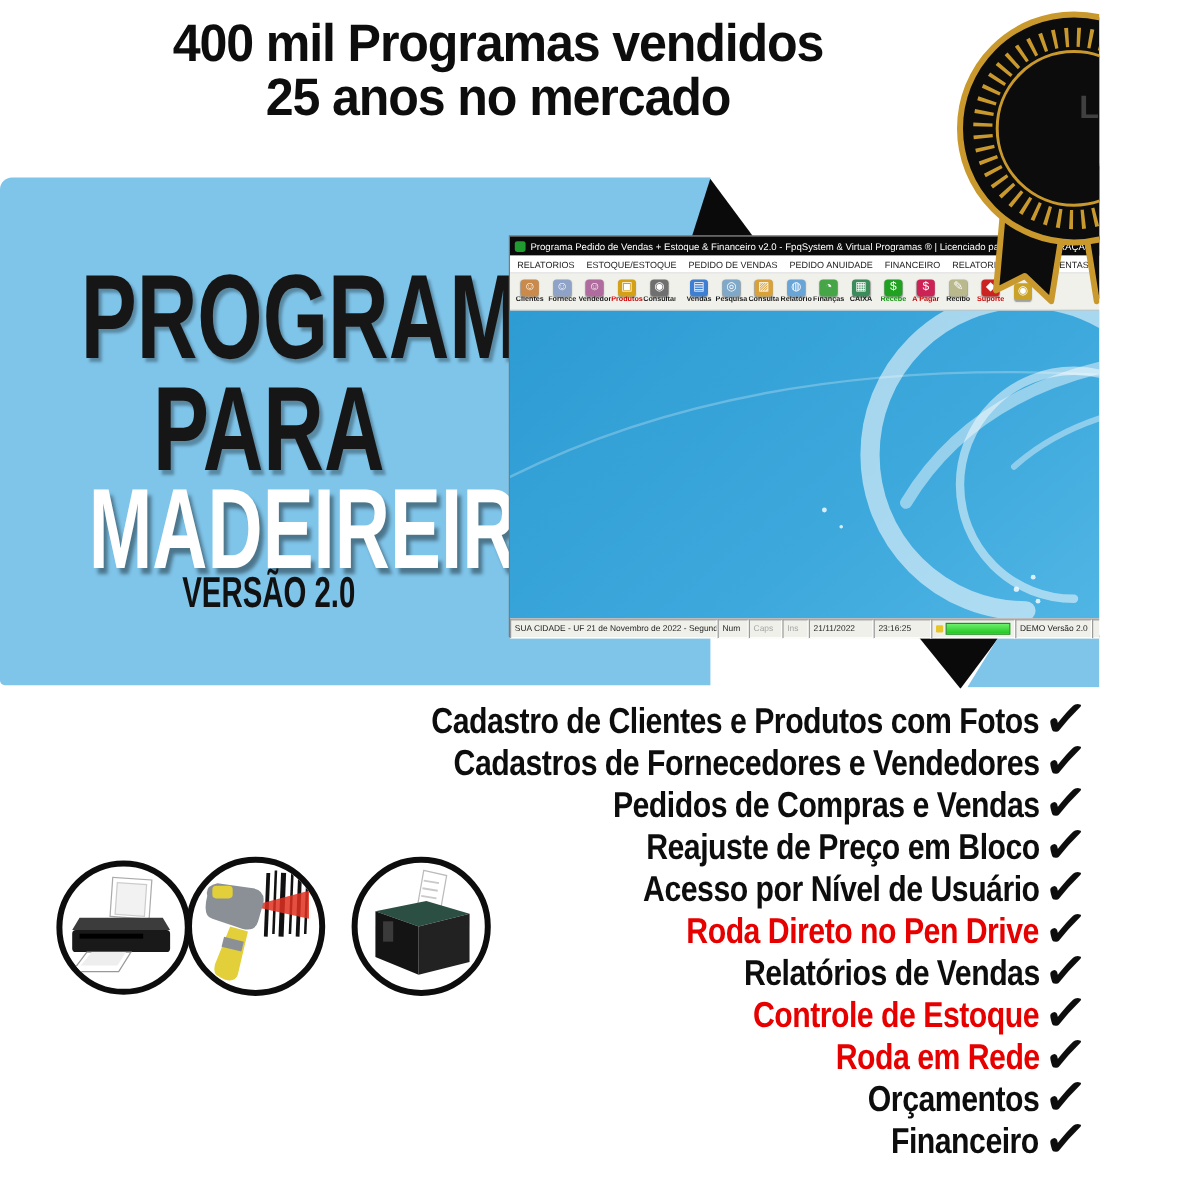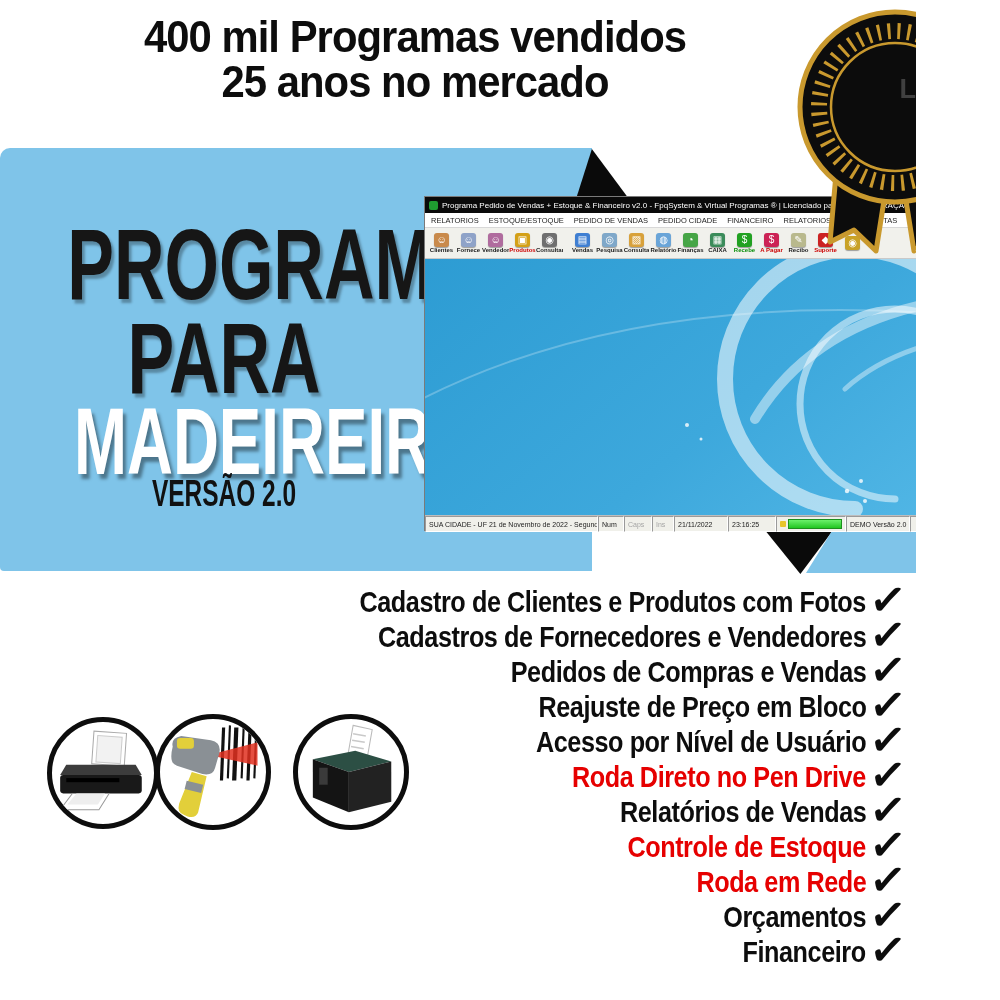--- a/index.html
+++ b/index.html
@@ -114,21 +114,21 @@
   <div class="window">
     <div class="titlebar">
       <span class="app-logo"></span>
       <span class="title-text">Programa Pedido de Vendas + Estoque &amp; Financeiro v2.0 - FpqSystem &amp; Virtual Programas ® | Licenciado para DEMONSTRAÇÃO VENDAS v2.0 01/06/22 09h22</span>
       <span class="title-refresh">⟳</span>
     </div>
     <div class="menubar">
       <span>RELATORIOS</span>
       <span>ESTOQUE/ESTOQUE</span>
       <span>PEDIDO DE VENDAS</span>
-      <span>PEDIDO CIDADE</span>
+      <span>PEDIDO ANUIDADE</span>
       <span>FINANCEIRO</span>
       <span>RELATORIOS</span>
       <span>FERRAMENTAS</span>
       <span>AJUDA</span>
     </div>
     <div class="toolbar">
       <div class="tool">
         <span class="tico" style="background-color: rgb(201, 138, 75);">☺</span>
         <span class="tlbl" style="color: rgb(26, 26, 26);">Clientes</span>
       </div>

